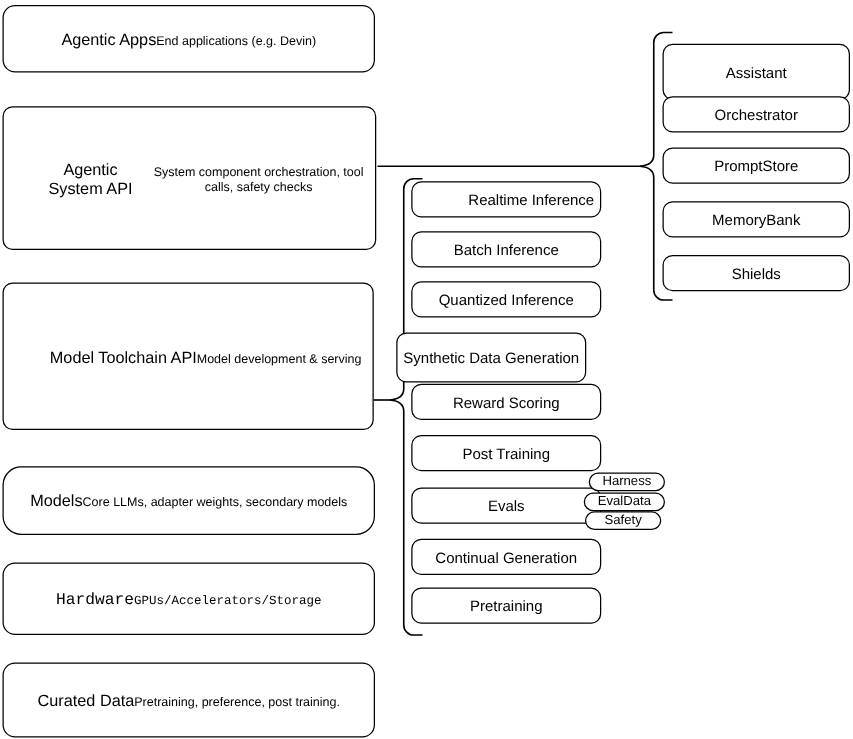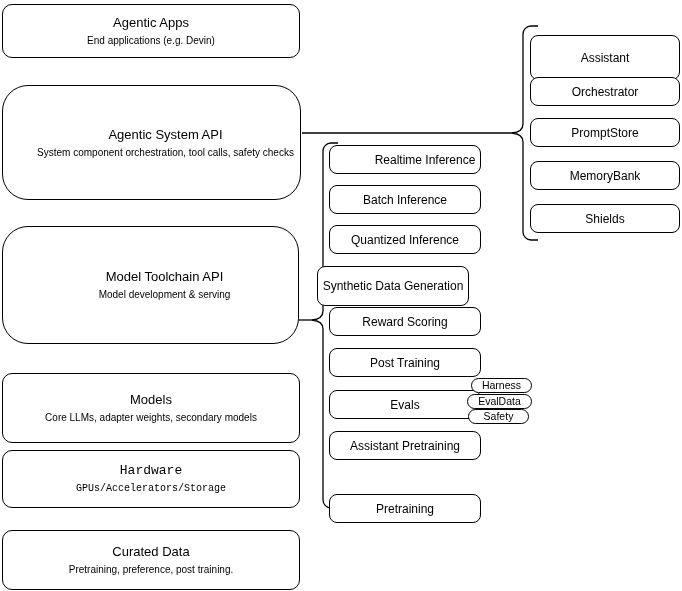--- a/index.html
+++ b/index.html
@@ -16,29 +16,29 @@
     position: absolute;
     left: 0; top: 0;
     width: 682px; height: 591px;
   }
   .node {
     position: absolute;
     box-sizing: border-box;
     border: 1.4px solid #000000;
     background: #ffffff;
     display: flex;
-    flex-direction: column;
+    flex-direction: row;
     align-items: center;
     justify-content: center;
     text-align: center;
   }
   .node .title { font-size: 13px; line-height: 15px; }
   .node .subtitle { font-size: 10px; line-height: 12px; margin-top: 5px; }
   .r10 { border-radius: 10px; }
-  .r26 { border-radius: 26px; padding-left: 28px; }
+  .r26 { border-radius: 8px; padding-left: 28px; }
   .item {
     position: absolute;
     box-sizing: border-box;
     border: 1.4px solid #000000;
     border-radius: 8px;
     background: #ffffff;
     display: flex;
     align-items: center;
     justify-content: center;
     text-align: center;
@@ -81,21 +81,21 @@
   <div class="node r26" style="left:2px; top:85px; width:299px; height:115px;">
     <div class="title">Agentic System API</div>
     <div class="subtitle">System component orchestration, tool calls, safety checks</div>
   </div>
 
   <div class="node r26" style="left:2px; top:226px; width:297px; height:118px;">
     <div class="title">Model Toolchain API</div>
     <div class="subtitle">Model development &amp; serving</div>
   </div>
 
-  <div class="node r10" style="left:2px; top:373px; width:298px; height:70px;">
+  <div class="node r10" style="left:2px; top:373px; width:298px; height:55px;border-radius:15px;">
     <div class="title">Models</div>
     <div class="subtitle">Core LLMs, adapter weights, secondary models</div>
   </div>
 
   <div class="node r10" style="left:2px; top:450px; width:298px; height:58px;font-family:Liberation Mono, monospace;">
     <div class="title">Hardware</div>
     <div class="subtitle">GPUs/Accelerators/Storage</div>
   </div>
 
   <div class="node r10" style="left:2px; top:530px; width:298px; height:60px;">
@@ -103,22 +103,22 @@
     <div class="subtitle">Pretraining, preference, post training.</div>
   </div>
 
   <div class="item" style="left:329px; top:145px; width:152px; height:29px;padding-left:40px;">Realtime Inference</div>
   <div class="item" style="left:329px; top:185px; width:152px; height:29px;">Batch Inference</div>
   <div class="item" style="left:329px; top:225px; width:152px; height:29px;">Quantized Inference</div>
   <div class="item" style="left:317px; top:266px; width:152px; height:40px;">Synthetic Data Generation</div>
   <div class="item" style="left:329px; top:307px; width:152px; height:29px;">Reward Scoring</div>
   <div class="item" style="left:329px; top:348px; width:152px; height:29px;">Post Training</div>
   <div class="item" style="left:329px; top:390px; width:152px; height:29px;">Evals</div>
-  <div class="item" style="left:329px; top:431px; width:152px; height:29px;">Assistant Pretraining</div>
-  <div class="item" style="left:329px; top:470px; width:152px; height:29px;margin-top:24px;">Pretraining</div>
+  <div class="item" style="left:329px; top:431px; width:152px; height:29px;">Continual Generation</div>
+  <div class="item" style="left:329px; top:470px; width:152px; height:29px;">Pretraining</div>
 
   <div class="pill" style="left:471px; top:378px; width:61px; height:15px;">Harness</div>
   <div class="pill" style="left:467px; top:394px; width:65px; height:15px;">EvalData</div>
   <div class="pill" style="left:468px; top:409px; width:61px; height:15px;">Safety</div>
 
   <div class="item" style="left:530px; top:35px; width:150px; height:45px;">Assistant</div>
   <div class="item" style="left:530px; top:77px; width:150px; height:29px;">Orchestrator</div>
   <div class="item" style="left:530px; top:118px; width:150px; height:29px;">PromptStore</div>
   <div class="item" style="left:530px; top:161px; width:150px; height:29px;">MemoryBank</div>
   <div class="item" style="left:530px; top:204px; width:150px; height:29px;">Shields</div>

